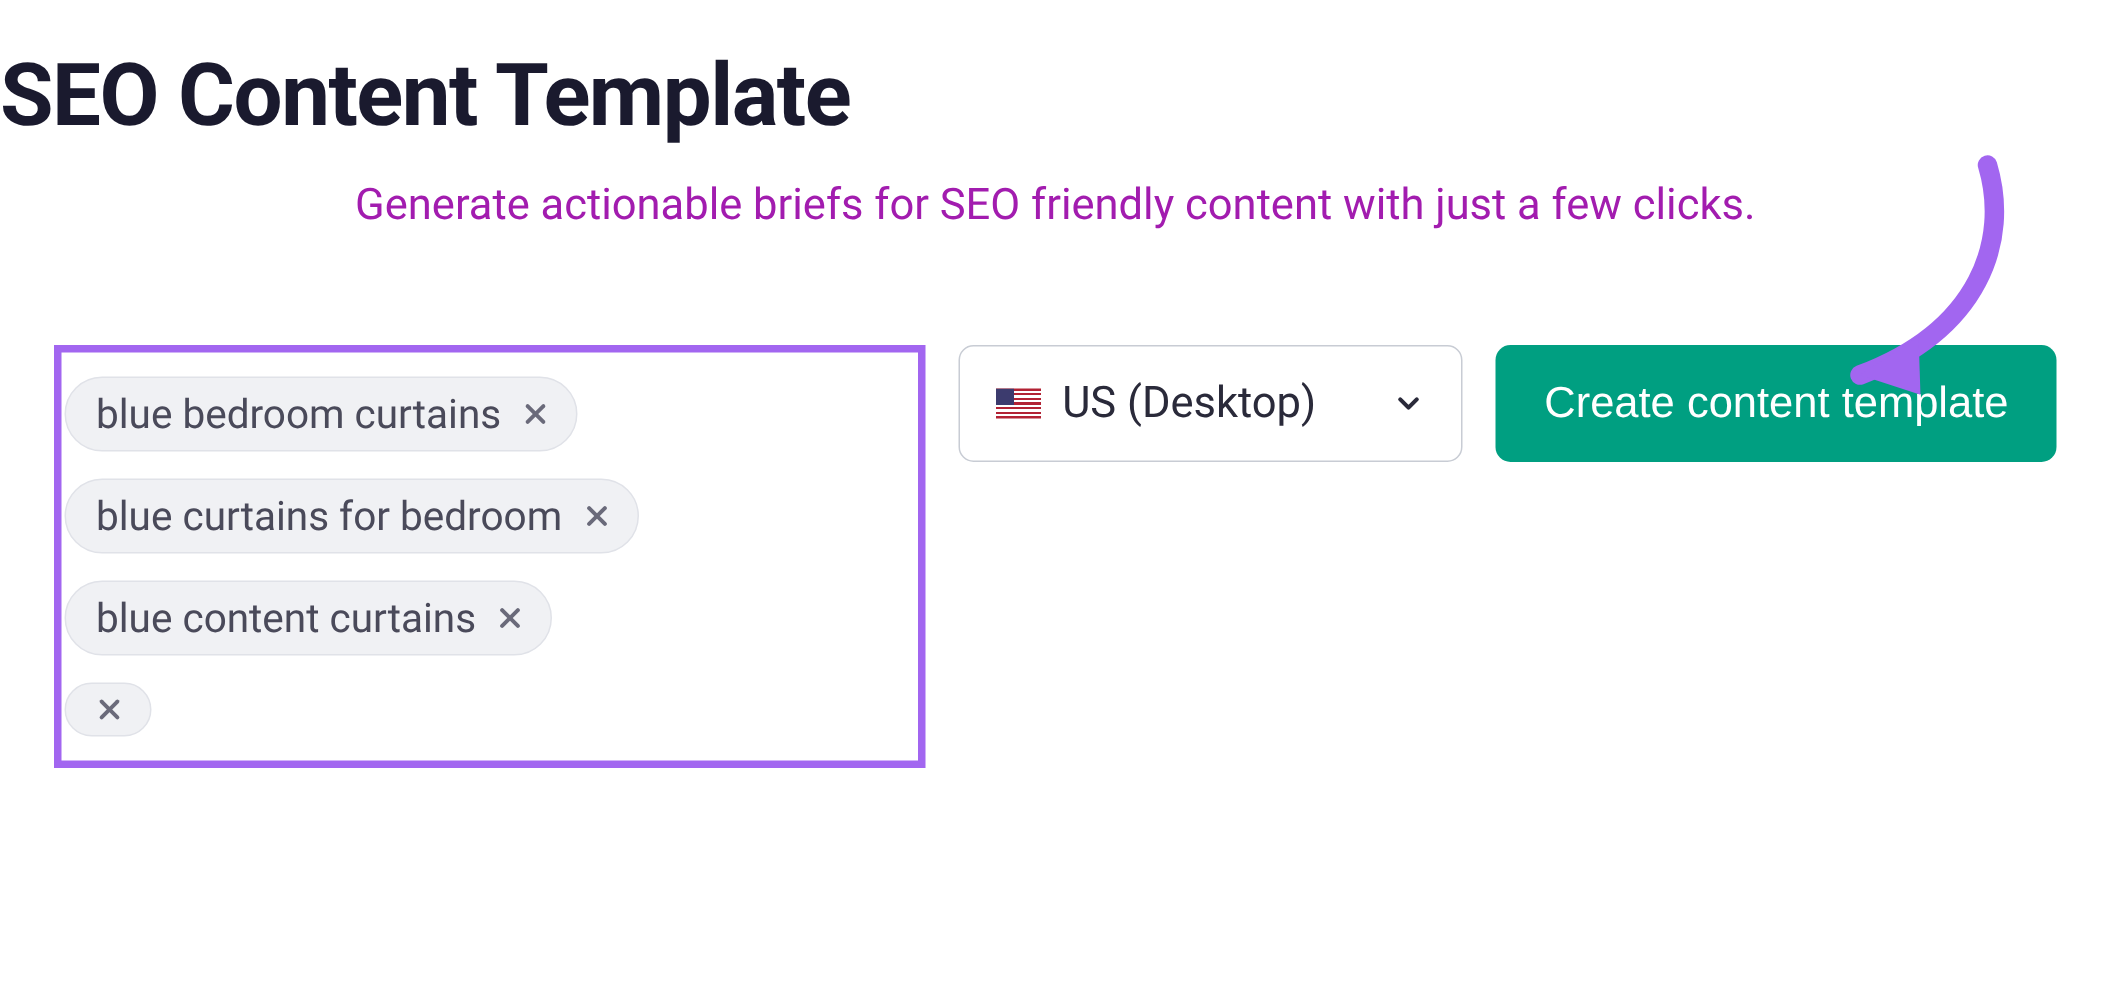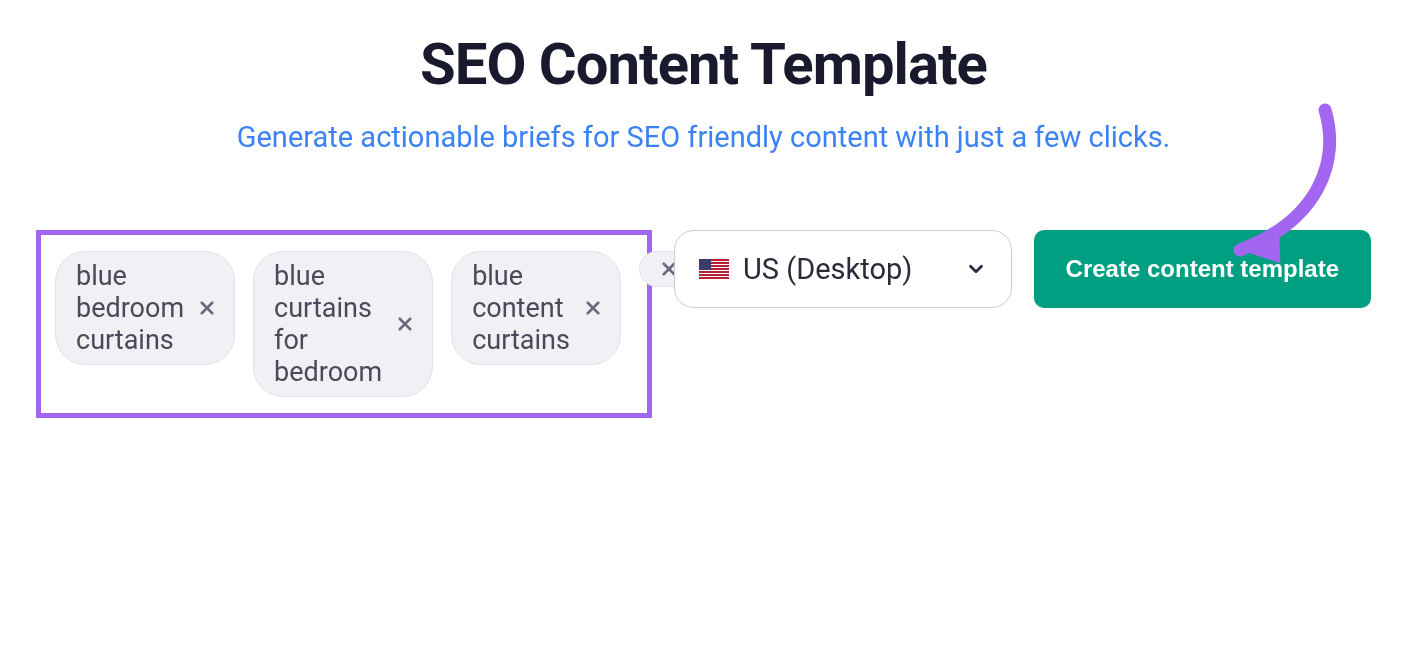--- a/index.html
+++ b/index.html
@@ -8,47 +8,47 @@
       box-sizing: border-box;
     }
     body {
       font-family: -apple-system, BlinkMacSystemFont, "Segoe UI", Roboto, Helvetica, Arial, sans-serif;
       background: #ffffff;
       width: 1407px;
       height: 654px;
       position: relative;
     }
     .page-title {
-      text-align: center;
+      text-align: left;
       font-size: 58px;
       font-weight: 700;
       color: #1a1a2e;
       margin-top: 30px;
       letter-spacing: -1px;
     }
     .page-subtitle {
       text-align: center;
       font-size: 29px;
       font-weight: 400;
-      color: #3b82f6;
+      color: #a21caf;
       margin-top: 22px;
     }
     .controls-row {
       display: flex;
       align-items: flex-start;
       gap: 22px;
       margin-top: 76px;
       padding: 0 36px;
     }
     .keywords-box {
       border: 5px solid #a266f0;
-      padding: 16px 14px;
+      padding: 16px 2px;
       width: 616px;
       display: flex;
-      flex-direction: row;
+      flex-direction: column;
       align-items: flex-start;
       gap: 18px;
     }
     .keyword-chip {
       display: inline-flex;
       align-items: center;
       background: #f0f1f4;
       border: 1px solid #e0e2e8;
       border-radius: 30px;
       padding: 8px 18px 8px 20px;
@@ -66,21 +66,21 @@
     }
     .keyword-chip .remove-icon svg {
       width: 18px;
       height: 18px;
     }
     .locale-dropdown {
       display: flex;
       align-items: center;
       gap: 14px;
       border: 1.5px solid #c8ccd4;
-      border-radius: 20px;
+      border-radius: 10px;
       padding: 18px 24px;
       font-size: 29px;
       color: #2a2a3a;
       background: #ffffff;
       cursor: pointer;
       height: 78px;
       width: 354px;
       justify-content: space-between;
     }
     .locale-left {
@@ -127,22 +127,22 @@
     }
     .chevron-down svg {
       width: 22px;
       height: 22px;
     }
     .create-button {
       background: #009f81;
       color: #ffffff;
       border: none;
       border-radius: 10px;
-      font-size: 24px;
-      font-weight: 700;
+      font-size: 29px;
+      font-weight: 400;
       padding: 0 32px;
       height: 78px;
       cursor: pointer;
       display: flex;
       align-items: center;
       justify-content: center;
       white-space: nowrap;
     }
     .annotation-arrow {
       position: absolute;

